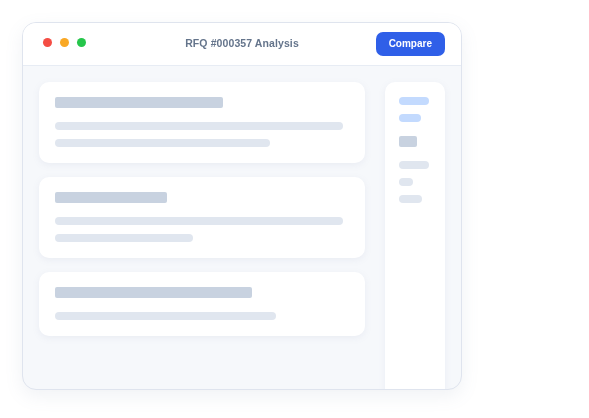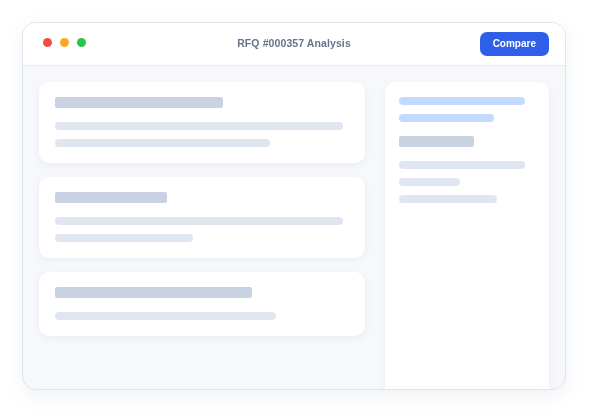--- a/index.html
+++ b/index.html
@@ -19,21 +19,21 @@
     width: 589px;
     height: 418px;
     background: #ffffff;
   }
 
   
   .app-window {
     position: absolute;
     left: 22px;
     top: 22px;
-    width: 544px;
+    width: 440px;
     height: 368px;
     background: #f6f8fb;
     border: 1px solid #dfe4ee;
     border-radius: 14px;
     box-shadow: 0 6px 18px rgba(110, 125, 160, 0.10);
     overflow: hidden;
     box-sizing: border-box;
   }
 
   

